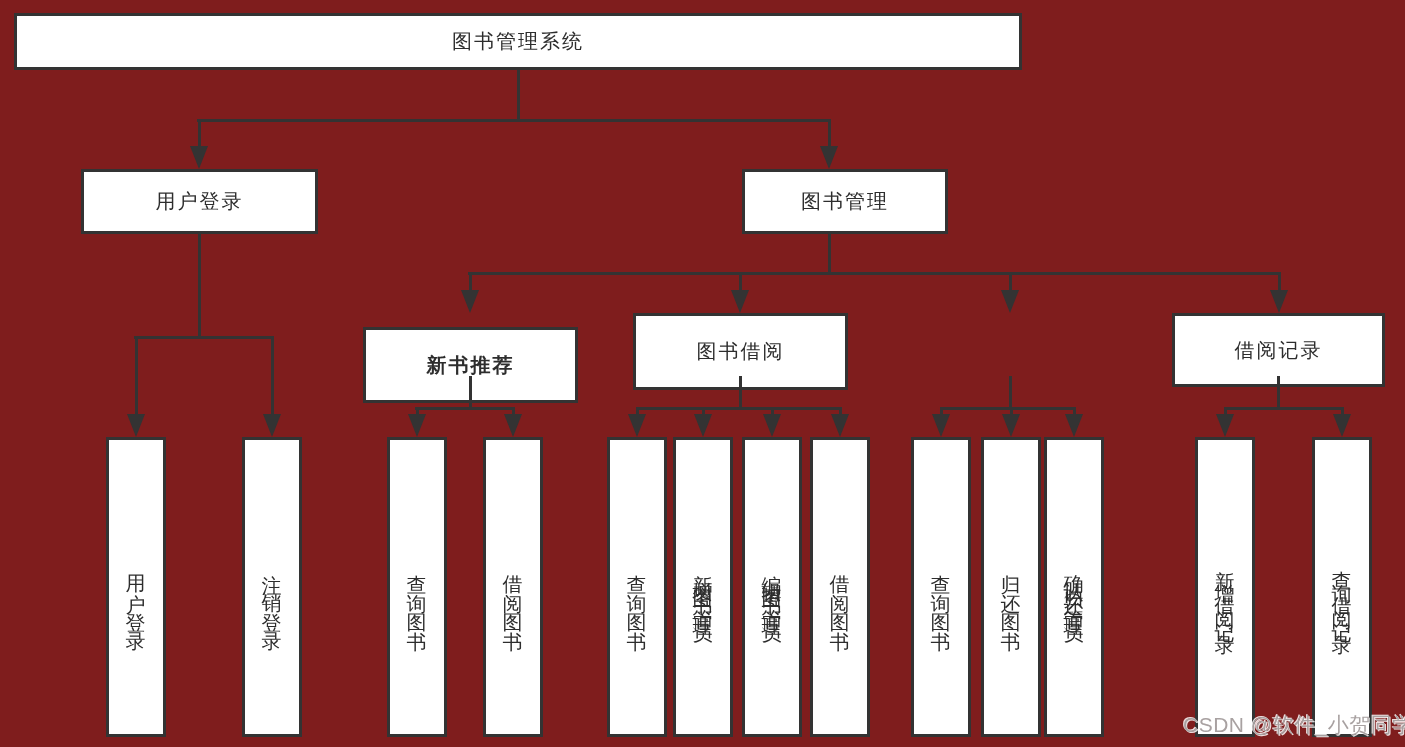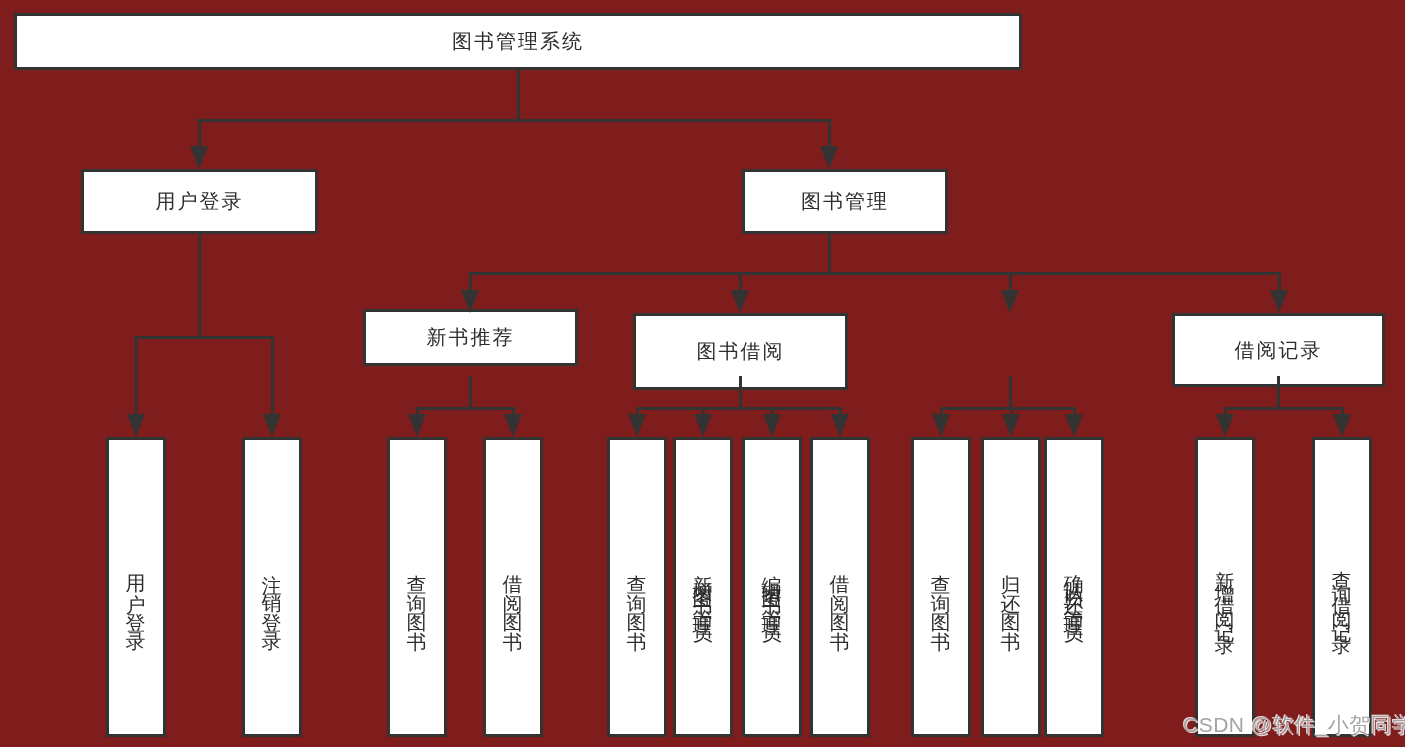--- a/index.html
+++ b/index.html
@@ -63,21 +63,21 @@
   </div>
 
   <div class="box" style="left:81px; top:169px; width:237px; height:65px;">
     <span>用户登录</span>
   </div>
 
   <div class="box" style="left:708px; top:169px; width:206px; height:65px;margin-left:34px;">
     <span>图书管理</span>
   </div>
 
-  <div class="box" style="left:363px; top:309px; width:215px; height:57px;">
+  <div class="box" style="left:363px; top:327px; width:215px; height:76px;font-weight:bold;">
     <span>新书推荐</span>
   </div>
 
   <div class="box" style="left:633px; top:313px; width:215px; height:77px;">
     <span>图书借阅</span>
   </div>
 
 
   <div class="box" style="left:1172px; top:313px; width:213px; height:74px;">
     <span>借阅记录</span>

